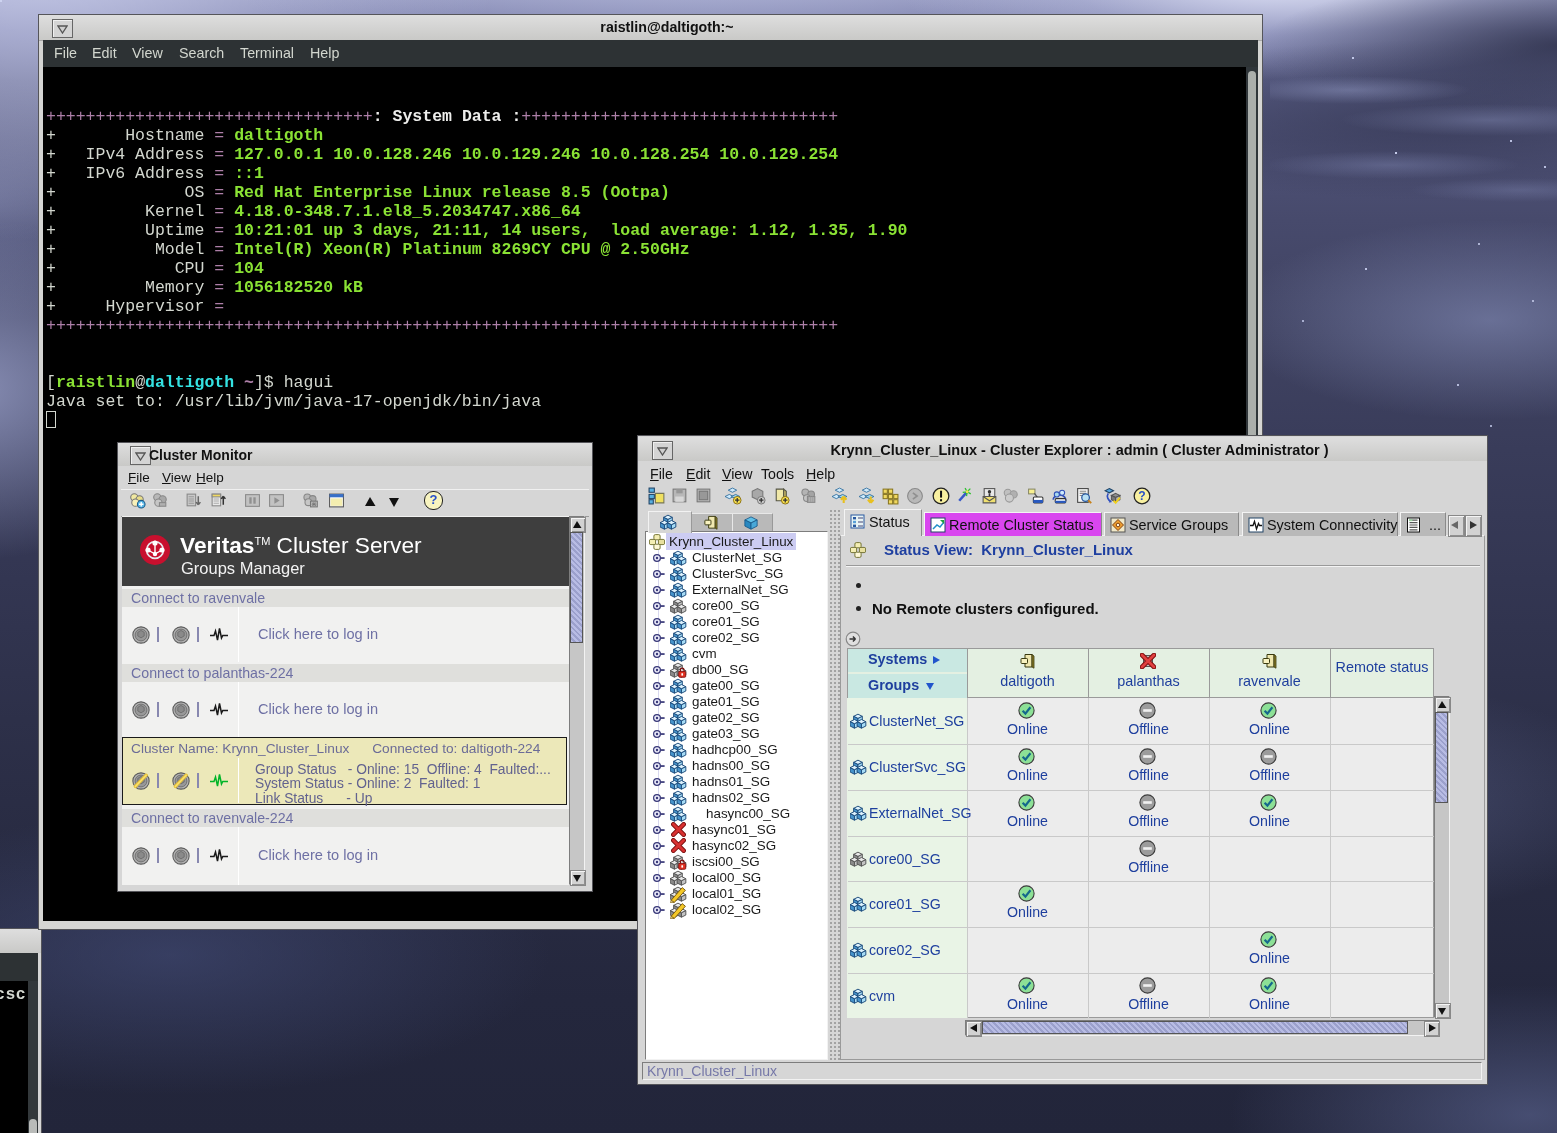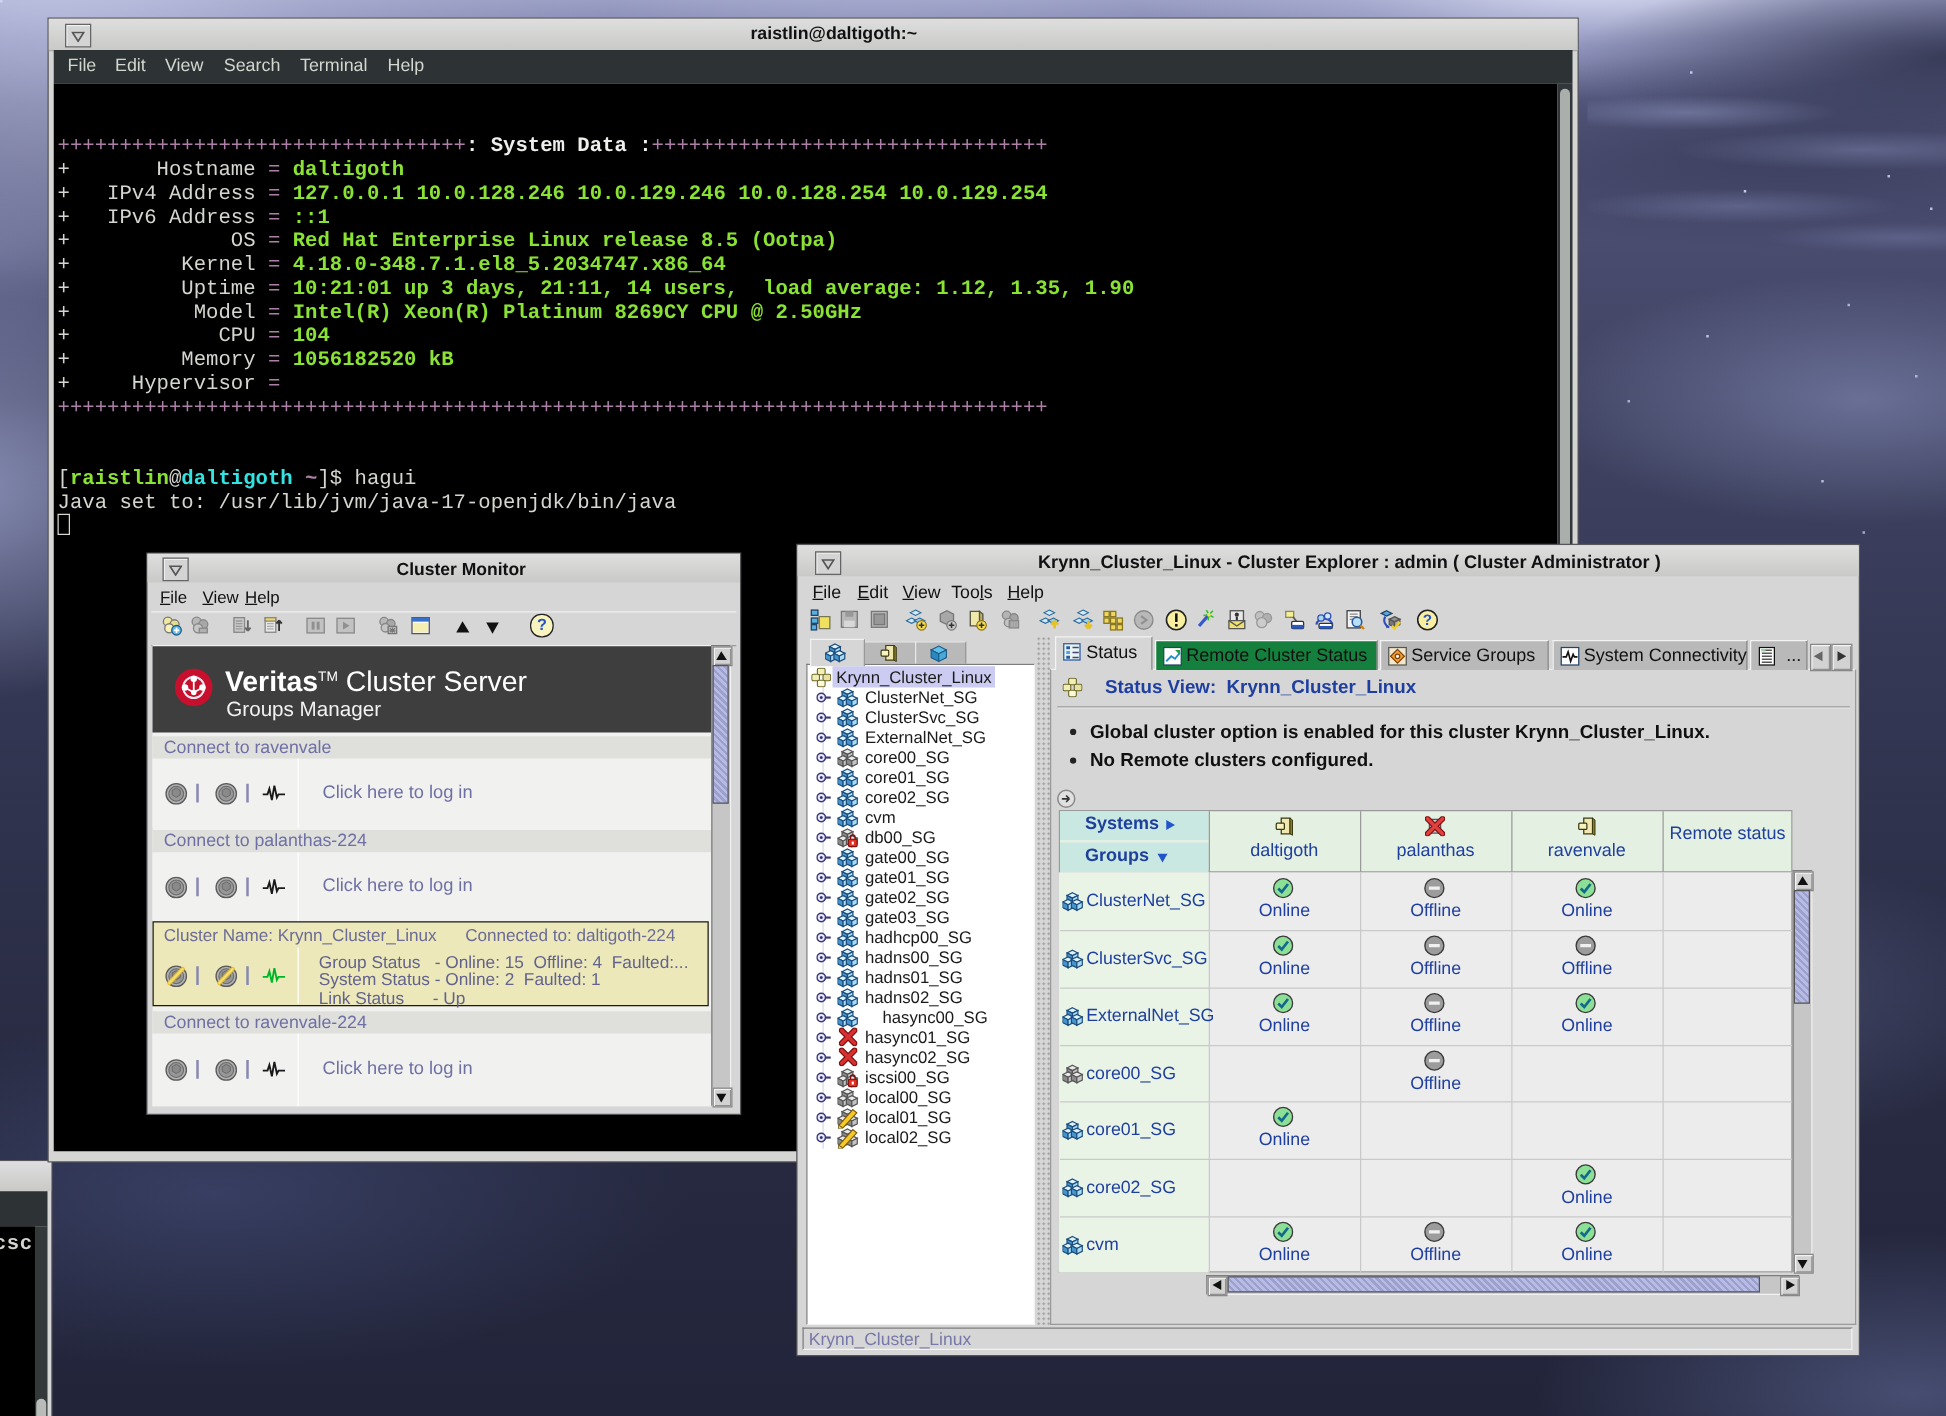--- a/index.html
+++ b/index.html
@@ -73,21 +73,21 @@
 <span style="color:#d3d7cf">Java set to: /usr/lib/jvm/java-17-openjdk/bin/java</span>
 <span style="display:inline-block;width:8px;height:15px;border:1px solid #d3d7cf;vertical-align:-2px;"></span></pre>
 </div>
 <div class="win" style="left:118px;top:443px;width:474px;height:448px;z-index:3;">
 <div class="tbar" style="left:0;top:0;width:474px;height:23px;"></div>
 <div class="menubtn" style="left:12px;top:3px;">
       <svg width="11" height="9" viewBox="0 0 11 9">
         <polygon points="1,1 10,1 5.5,8" fill="#cfcfcf" stroke="#555" stroke-width="1.3"></polygon>
       </svg>
     </div>
-<div class="abs ttl" style="left:31px;top:4px;width:440px;text-align:center;font-size:14px;">Cluster Monitor</div>
+<div class="abs ttl" style="left:31px;top:4px;width:440px;font-size:14px;">Cluster Monitor</div>
 <div class="abs" style="left:10px;top:27px;font-size:13.5px;color:#111;"><u>F</u>ile</div>
 <div class="abs" style="left:44px;top:27px;font-size:13.5px;color:#111;"><u>V</u>iew</div>
 <div class="abs" style="left:78px;top:27px;font-size:13.5px;color:#111;"><u>H</u>elp</div>
 <div class="abs" style="left:3px;top:46px;width:468px;height:26px;border-top:1px solid #f0f0f0;border-bottom:1px solid #9a9a9a;"></div>
 <div class="abs" style="left:11px;top:49px;width:18px;height:18px;">
       <svg width="17" height="17" viewBox="0 0 16 16" style="position:absolute;left:0;top:0">
         <circle cx="5" cy="5" r="3.4" fill="#f0e8a0" stroke="#777"></circle>
         <circle cx="10" cy="7" r="3.4" fill="#e8dc88" stroke="#777"></circle>
         <circle cx="6" cy="10" r="3.4" fill="#f8f0b8" stroke="#777"></circle>
         <circle cx="11.5" cy="11.5" r="3.6" fill="#58b8e8" stroke="#1a5a8a"></circle>
@@ -826,21 +826,21 @@
       <div style="position:absolute;left:5px;top:4px;"><svg width="16" height="16" viewBox="0 0 16 16">
           <rect x="1" y="1" width="13" height="13" fill="#e8f4f4" stroke="#2858a0"></rect>
           <rect x="3" y="3" width="3" height="2.4" fill="#2858a0"></rect>
           <rect x="3" y="6.8" width="3" height="2.4" fill="#58a0d8"></rect>
           <rect x="3" y="10.6" width="3" height="2.4" fill="#2858a0"></rect>
           <path d="M8 4 h5 M8 8 h5 M8 12 h5" stroke="#447" stroke-width="1.2"></path>
         </svg></div>
       <div style="position:absolute;left:24px;top:4px;font-size:14.4px;color:#111;white-space:nowrap;">Status</div>
     </div>
 <div class="abs" style="left:207px;top:99px;width:76px;height:2px;background:#d6d6d6;z-index:6;"></div>
-<div class="abs" style="left:286px;top:76px;width:178px;height:24px;background:#15803d;border:1px solid #8a8a8a;border-bottom:none;border-top-color:#f4f4f4;border-left-color:#f4f4f4;z-index:2;box-sizing:border-box;">
+<div class="abs" style="left:286px;top:76px;width:178px;height:24px;background:#d946ef;border:1px solid #8a8a8a;border-bottom:none;border-top-color:#f4f4f4;border-left-color:#f4f4f4;z-index:2;box-sizing:border-box;">
       <div style="position:absolute;left:5px;top:4px;"><svg width="16" height="16" viewBox="0 0 16 16">
           <rect x="1" y="1" width="14" height="14" fill="#fff" stroke="#246"></rect>
           <path d="M3 12 l4-4 3 2 4-5" stroke="#2090c8" stroke-width="1.5" fill="none"></path>
           <polygon points="10,3 14,3 14,7" fill="#20a040"></polygon>
         </svg></div>
       <div style="position:absolute;left:24px;top:4px;font-size:14.4px;color:#111;white-space:nowrap;">Remote Cluster Status</div>
     </div>
 <div class="abs" style="left:466px;top:76px;width:135px;height:24px;background:#b9b9b9;border:1px solid #8a8a8a;border-bottom:none;border-top-color:#f4f4f4;border-left-color:#f4f4f4;z-index:2;box-sizing:border-box;">
       <div style="position:absolute;left:5px;top:4px;"><svg width="16" height="16" viewBox="0 0 16 16">
           <rect x="1" y="1" width="14" height="14" fill="#f0e8c8" stroke="#555"></rect>
@@ -874,21 +874,20 @@
     </svg>
 <svg width="16" height="16" viewBox="0 0 16 16" style="position:absolute;left:212px;top:106px">
       <rect x="4.9" y="0.6" width="6.2" height="5.2" rx="1.4" fill="#f4eeb4" stroke="#6a6a28" stroke-width="0.9"></rect>
       <rect x="0.4" y="5.4" width="6.2" height="5.2" rx="1.4" fill="#f4eeb4" stroke="#6a6a28" stroke-width="0.9"></rect>
       <rect x="9.4" y="5.4" width="6.2" height="5.2" rx="1.4" fill="#e8e0a0" stroke="#6a6a28" stroke-width="0.9"></rect>
       <rect x="4.9" y="10.2" width="6.2" height="5.2" rx="1.4" fill="#fdf8d8" stroke="#6a6a28" stroke-width="0.9"></rect>
     </svg>
 <div class="abs" style="left:246px;top:105px;font-size:15px;font-weight:bold;color:#1e3fa0;">Status View:&nbsp; Krynn_Cluster_Linux</div>
 <div class="abs" style="left:208px;top:129px;width:634px;height:1px;background:#9a9a9a;border-bottom:1px solid #f4f4f4;"></div>
 <div class="abs" style="left:218px;top:147px;width:5px;height:5px;border-radius:3px;background:#222;"></div>
-<div class="abs" style="left:234px;top:141px;font-size:15px;font-weight:bold;color:#101010;">Global cluster option is enabled for this cluster Krynn_Cluster_Linux.</div>
 <div class="abs" style="left:218px;top:170px;width:5px;height:5px;border-radius:3px;background:#222;"></div>
 <div class="abs" style="left:234px;top:164px;font-size:15px;font-weight:bold;color:#101010;">No Remote clusters configured.</div>
 <svg width="16" height="16" viewBox="0 0 16 16" style="position:absolute;left:207px;top:195px;">
       <circle cx="8" cy="8" r="6.8" fill="#e0e0e0" stroke="#888" stroke-width="1.2"></circle>
       <path d="M4.5 8 h6 M10.5 8 l-2.6-2.6 M10.5 8 l-2.6 2.6" stroke="#333" stroke-width="1.4" fill="none"></path>
     </svg>
 <div class="abs" style="left:209px;top:212px;width:587px;height:50px;background:#e4f0e2;border:1px solid #9a9a9a;box-sizing:border-box;"></div>
 <div class="abs" style="left:210px;top:213px;width:119px;height:23px;background:#c9e8e2;"></div>
 <div class="abs" style="left:210px;top:238px;width:119px;height:24px;background:#c9e8e2;"></div>
 <div class="abs" style="left:230px;top:215px;font-size:14.4px;font-weight:bold;color:#1e3f9e;">Systems</div>

